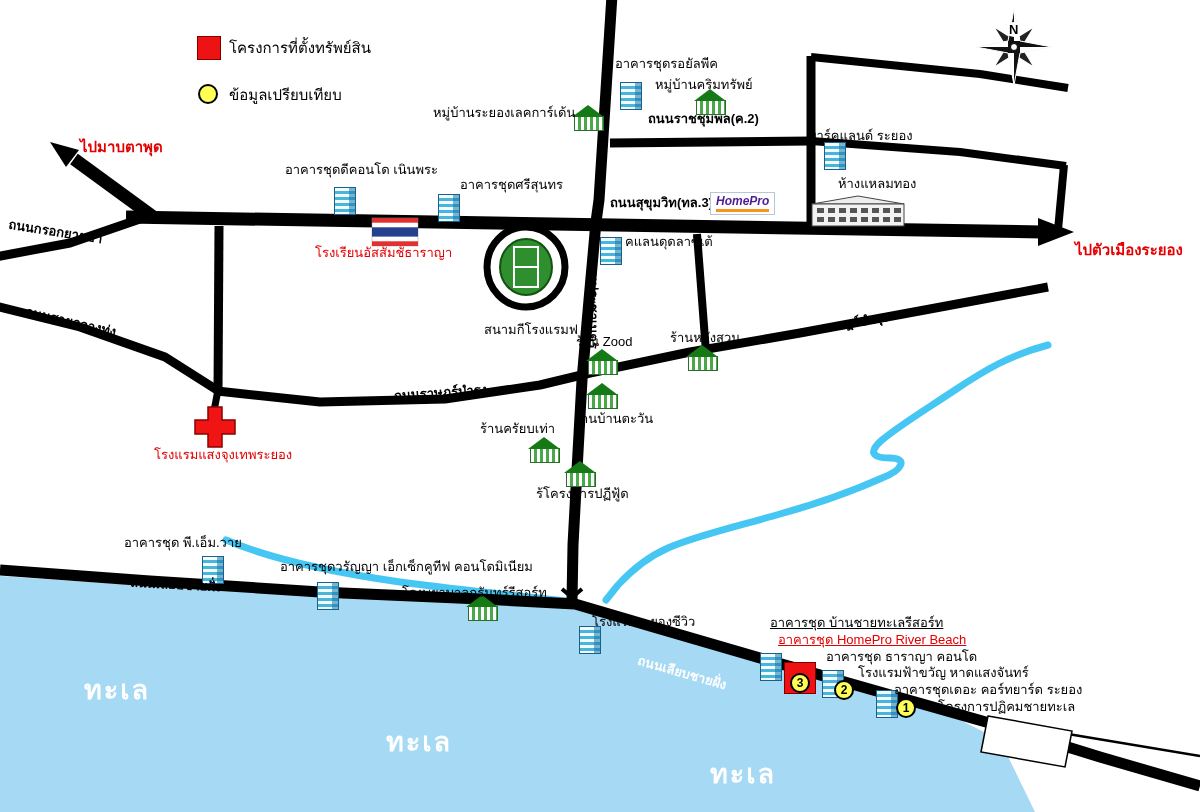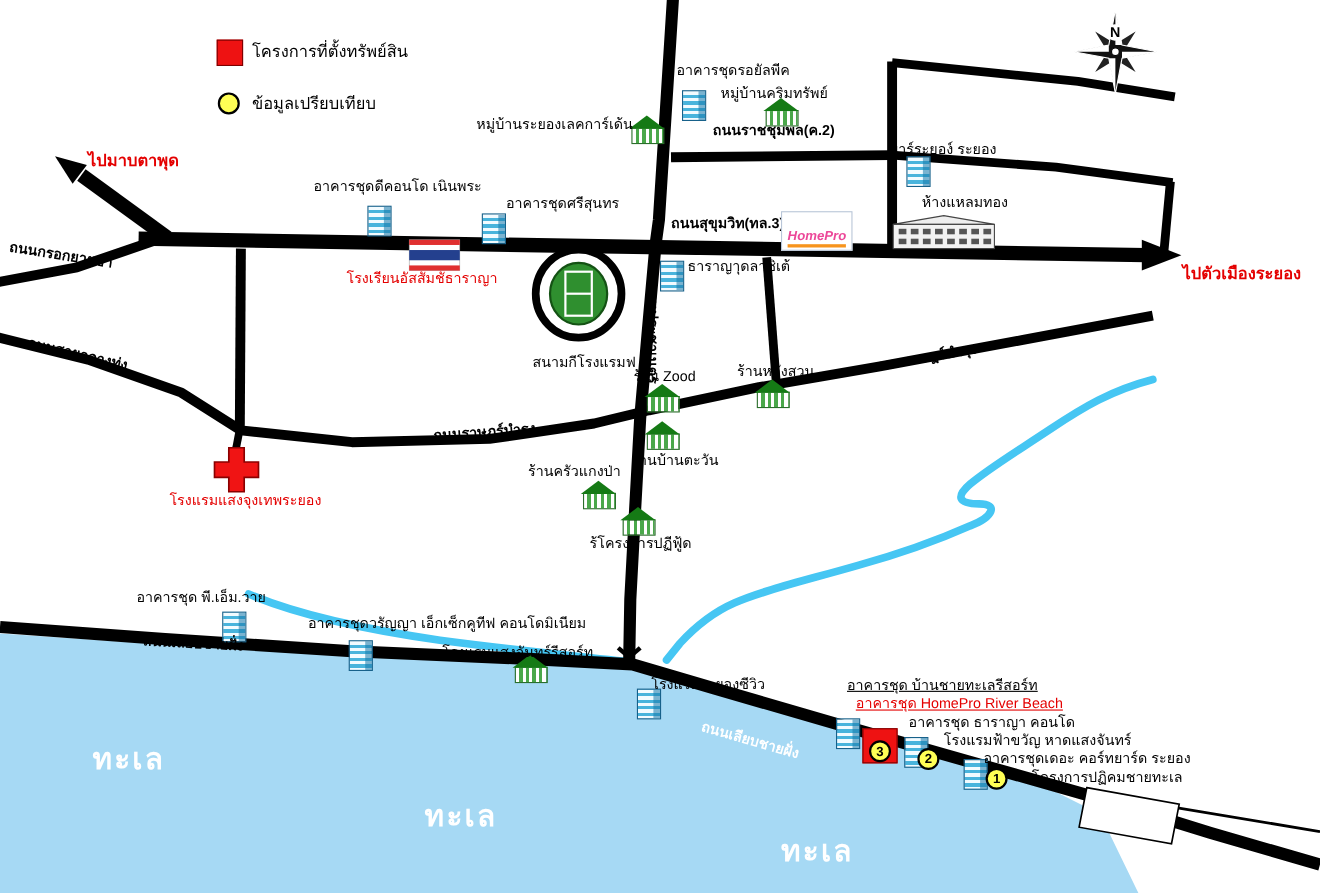--- a/index.html
+++ b/index.html
@@ -20,21 +20,21 @@
       background:repeating-linear-gradient(180deg,#f2fbff 0 3px,#49b4dc 3px 6px);
       box-shadow:inset -6px 0 0 rgba(23,120,170,.55);}
   .house-icon{position:absolute;width:28px;height:13px;border:1px solid #2b6e2b;z-index:2;
       background:repeating-linear-gradient(90deg,#ffffff 0 3px,#4aa84a 3px 6px);}
   .house-icon::before{content:"";position:absolute;left:-3px;top:-12px;width:0;height:0;
       border-left:16px solid transparent;border-right:16px solid transparent;border-bottom:12px solid #157a15;}
   .cmp-marker{position:absolute;width:20px;height:20px;border-radius:50%;background:#ffff55;border:2px solid #000;
       box-sizing:border-box;font-weight:bold;font-size:12px;line-height:16px;text-align:center;color:#000;z-index:5;}
   .project-square{position:absolute;width:30px;height:30px;background:#ee1212;border:1px solid #7d0000;z-index:4;}
   .homepro{position:absolute;left:710px;top:192px;z-index:3;background:#fff;border:1px solid #b9c6d8;
-      padding:14px 5px 2px;font-style:italic;font-weight:bold;font-size:12px;color:#ec4899;}
+      padding:1px 5px 2px;font-style:italic;font-weight:bold;font-size:12px;color:#4c1d95;}
   .homepro::after{content:"";display:block;height:3px;background:#f7941d;margin-top:1px;}
   .n-lbl{position:absolute;font-weight:bold;font-size:13px;z-index:4;background:#fff;border-radius:50%;padding:0 3px;}
   .vroad{transform:rotate(90deg);transform-origin:0 0;}
 </style>
 </head>
 <body>
 
 <div id="map">
 
   <svg id="art" width="1200" height="812" viewBox="0 0 1200 812">
@@ -145,37 +145,37 @@
   <div class="lbl road-lbl" style="left:648px;top:112px">ถนนราชชุมพล(ค.2)</div>
   <div class="lbl road-lbl" style="left:394px;top:386px;transform:rotate(-4deg)">ถนนราษฎร์บำรุง</div>
   <div class="lbl road-lbl" style="left:796px;top:318px;transform:rotate(-10deg)">ถนนราษฎร์บำรุง</div>
   <div class="lbl road-lbl vroad" style="left:600px;top:256px">ถนนประชาเนตร</div>
   <div class="lbl road-lbl" style="left:130px;top:578px;transform:rotate(3deg)">ถนนเลียบชายฝั่ง</div>
   <div class="lbl road-lbl" style="left:636px;top:666px;transform:rotate(16deg);color:#fff">ถนนเลียบชายฝั่ง</div>
 
   <div class="lbl" style="left:615px;top:57px">อาคารชุดรอยัลพีค</div>
   <div class="lbl" style="left:655px;top:78px">หมู่บ้านคริมทรัพย์</div>
   <div class="lbl" style="left:433px;top:106px">หมู่บ้านระยองเลคการ์เด้น</div>
-  <div class="lbl" style="left:808px;top:129px">พาร์ระยอง์ ระยอง</div>
+  <div class="lbl" style="left:808px;top:129px">พาร์คแลนด์ ระยอง</div>
   <div class="lbl" style="left:285px;top:163px">อาคารชุดดีคอนโด เนินพระ</div>
   <div class="lbl" style="left:460px;top:178px">อาคารชุดศรีสุนทร</div>
   <div class="lbl red" style="left:315px;top:246px">โรงเรียนอัสสัมชัธาราญา</div>
   <div class="lbl" style="left:838px;top:177px">ห้างแหลมทอง</div>
   <div class="homepro">HomePro</div>
-  <div class="lbl" style="left:625px;top:235px">ธาราญาุดลาซิเต้</div>
+  <div class="lbl" style="left:625px;top:235px">คแลนดุดลาซิเต้</div>
   <div class="lbl" style="left:484px;top:323px">สนามกีโรงแรมฟ</div>
   <div class="lbl" style="left:576px;top:335px">ร้าน Zood</div>
   <div class="lbl" style="left:670px;top:331px">ร้านหลังสวน</div>
   <div class="lbl" style="left:574px;top:412px">ร้านบ้านตะวัน</div>
-  <div class="lbl" style="left:480px;top:422px">ร้านครัวแกงป่า</div>
+  <div class="lbl" style="left:480px;top:422px">ร้านครัยบเท่า</div>
   <div class="lbl" style="left:536px;top:487px">ร้โครงการปฏีฟู้ด</div>
   <div class="lbl red" style="left:154px;top:448px">โรงแรมแสงจุงเทพระยอง</div>
   <div class="lbl" style="left:124px;top:536px">อาคารชุด พี.เอ็ม.วาย</div>
   <div class="lbl" style="left:280px;top:560px">อาคารชุดวรัญญา เอ็กเซ็กคูทีฟ คอนโดมิเนียม</div>
-  <div class="lbl" style="left:402px;top:586px">โรงแรมแสงจันทร์รีสอร์ท</div>
+  <div class="lbl" style="left:402px;top:586px">โรงพยาบาลกรันทร์รีสอร์ท</div>
   <div class="lbl" style="left:592px;top:615px">โรงแรมระยองซีวิว</div>
   <div class="lbl u" style="left:770px;top:616px">อาคารชุด บ้านชายทะเลรีสอร์ท</div>
   <div class="lbl red u" style="left:778px;top:633px">อาคารชุด HomePro River Beach</div>
   <div class="lbl" style="left:826px;top:650px">อาคารชุด ธาราญา คอนโด</div>
   <div class="lbl" style="left:858px;top:666px">โรงแรมฟ้าขวัญ หาดแสงจันทร์</div>
   <div class="lbl" style="left:894px;top:683px">อาคารชุดเดอะ คอร์ทยาร์ด ระยอง</div>
   <div class="lbl" style="left:938px;top:700px">โครงการปฏิคมชายทะเล</div>
 
   <div class="sea-lbl" style="left:84px;top:668px">ทะเล</div>
   <div class="sea-lbl" style="left:386px;top:720px">ทะเล</div>

